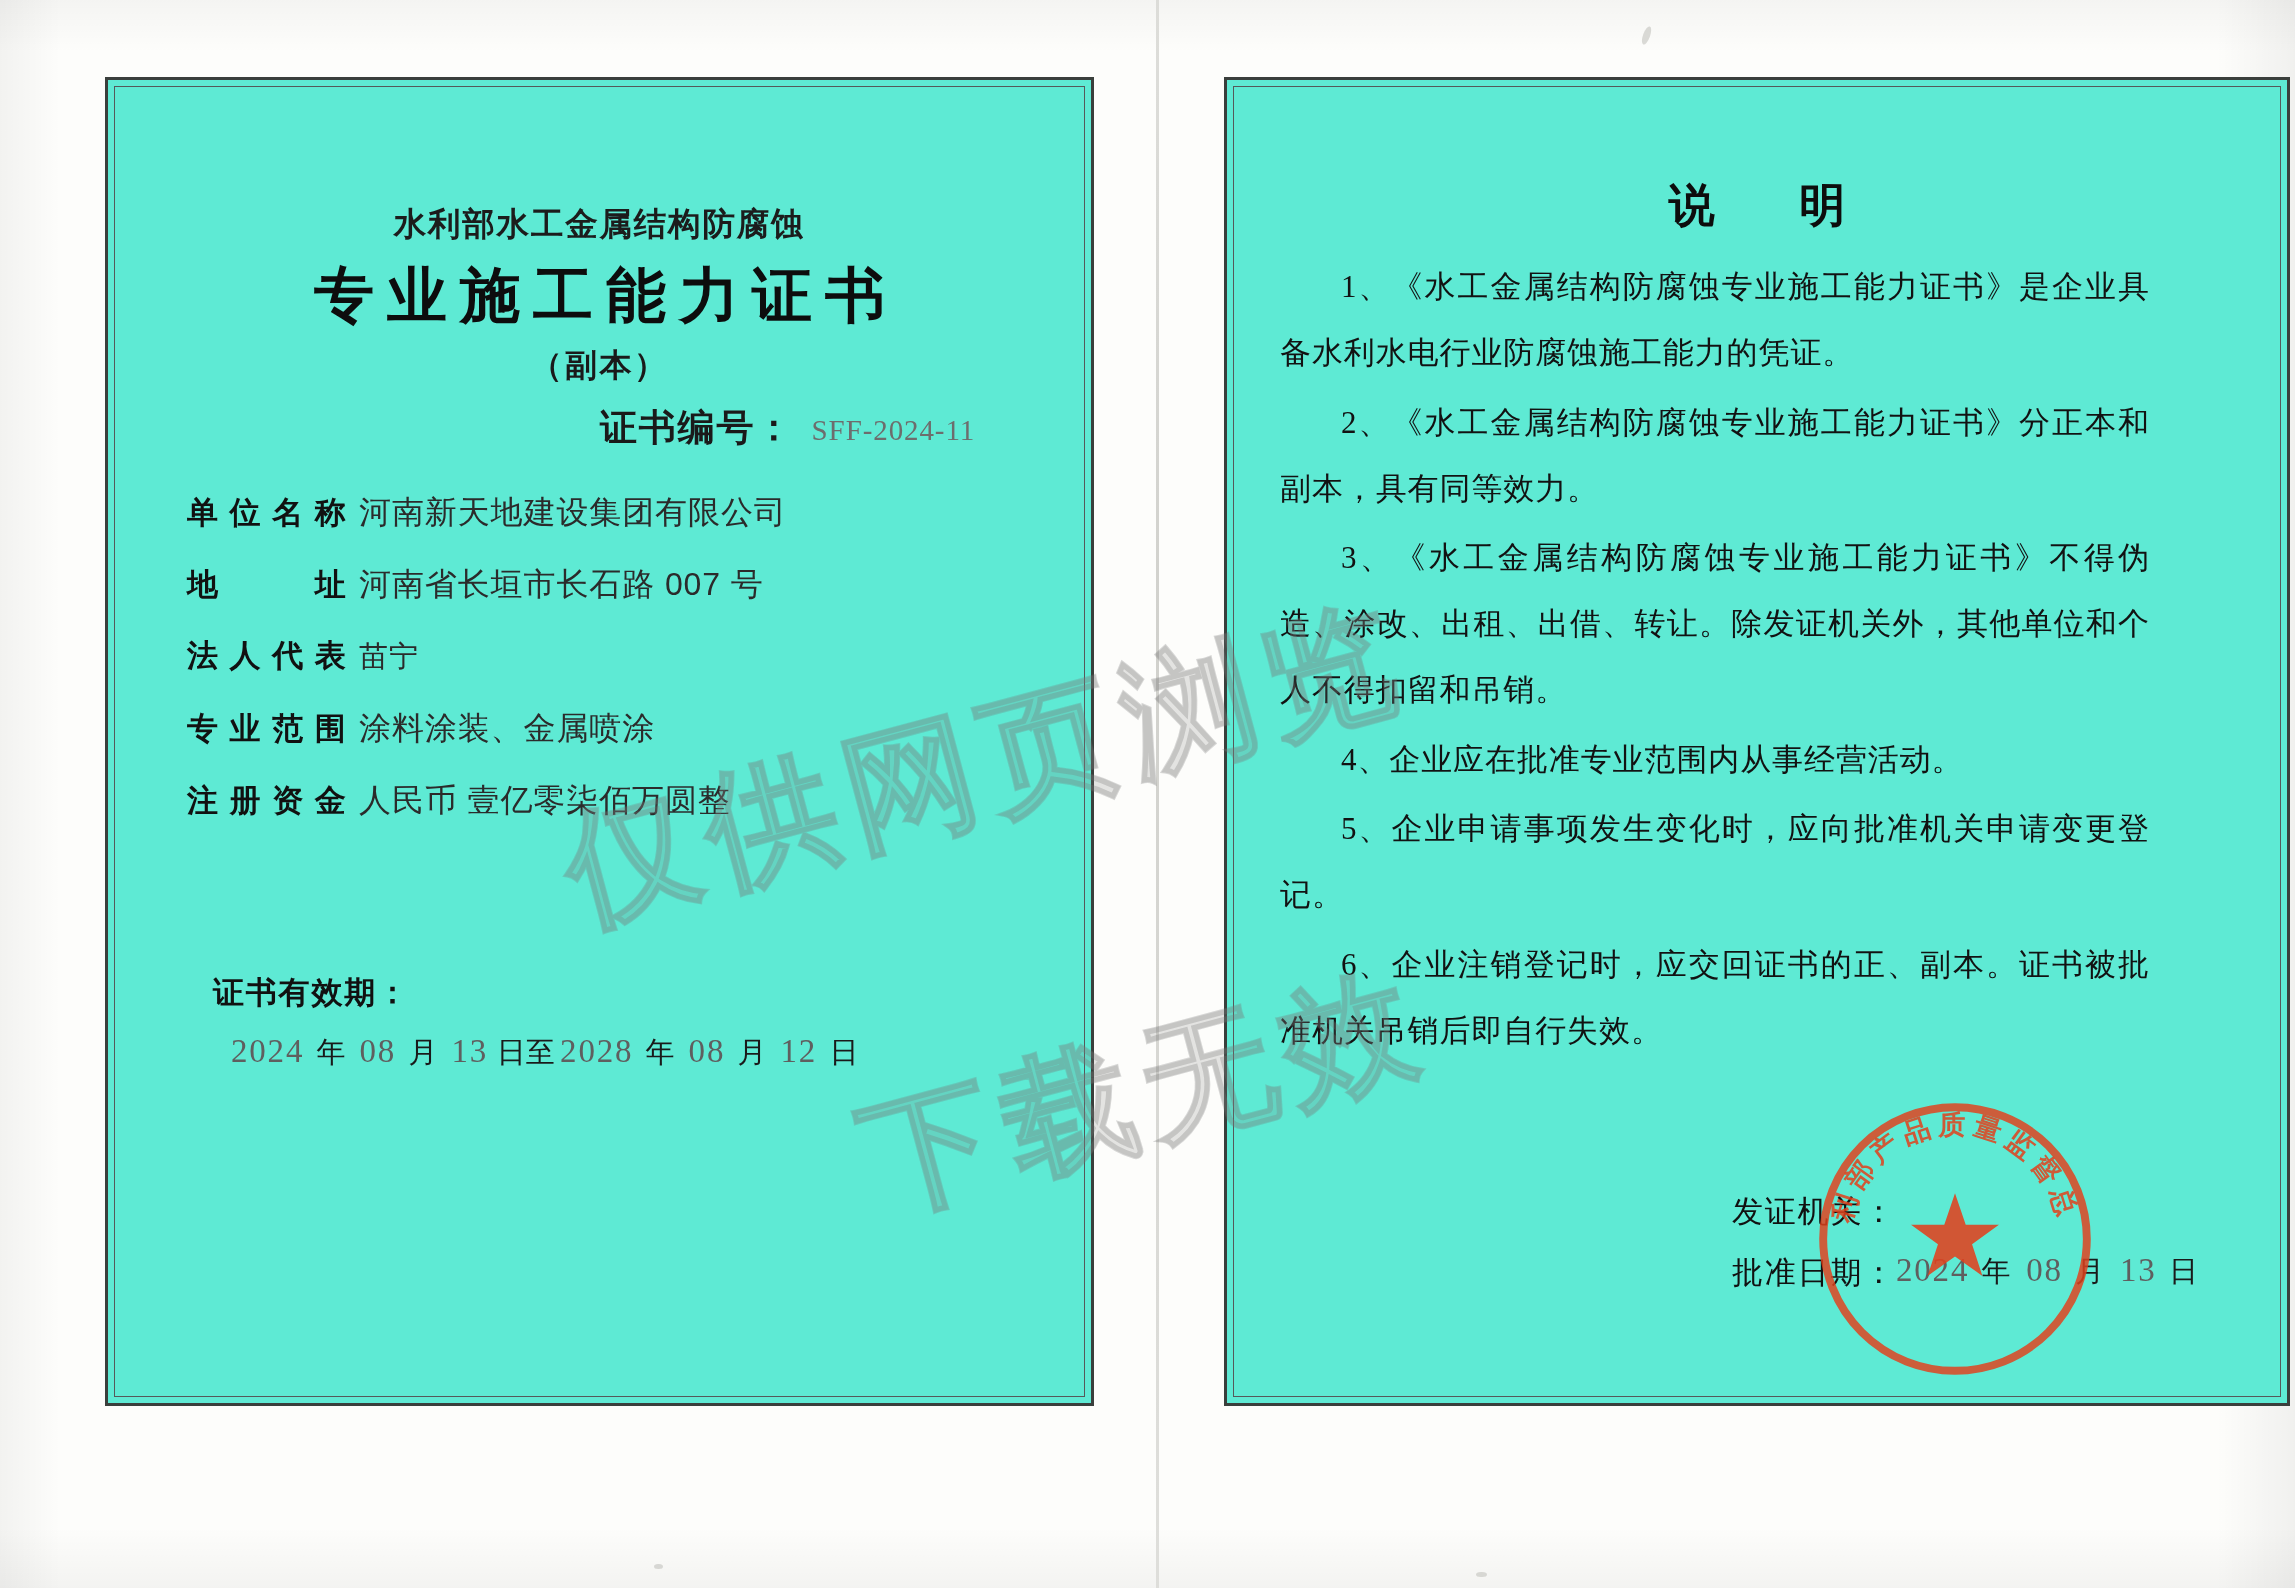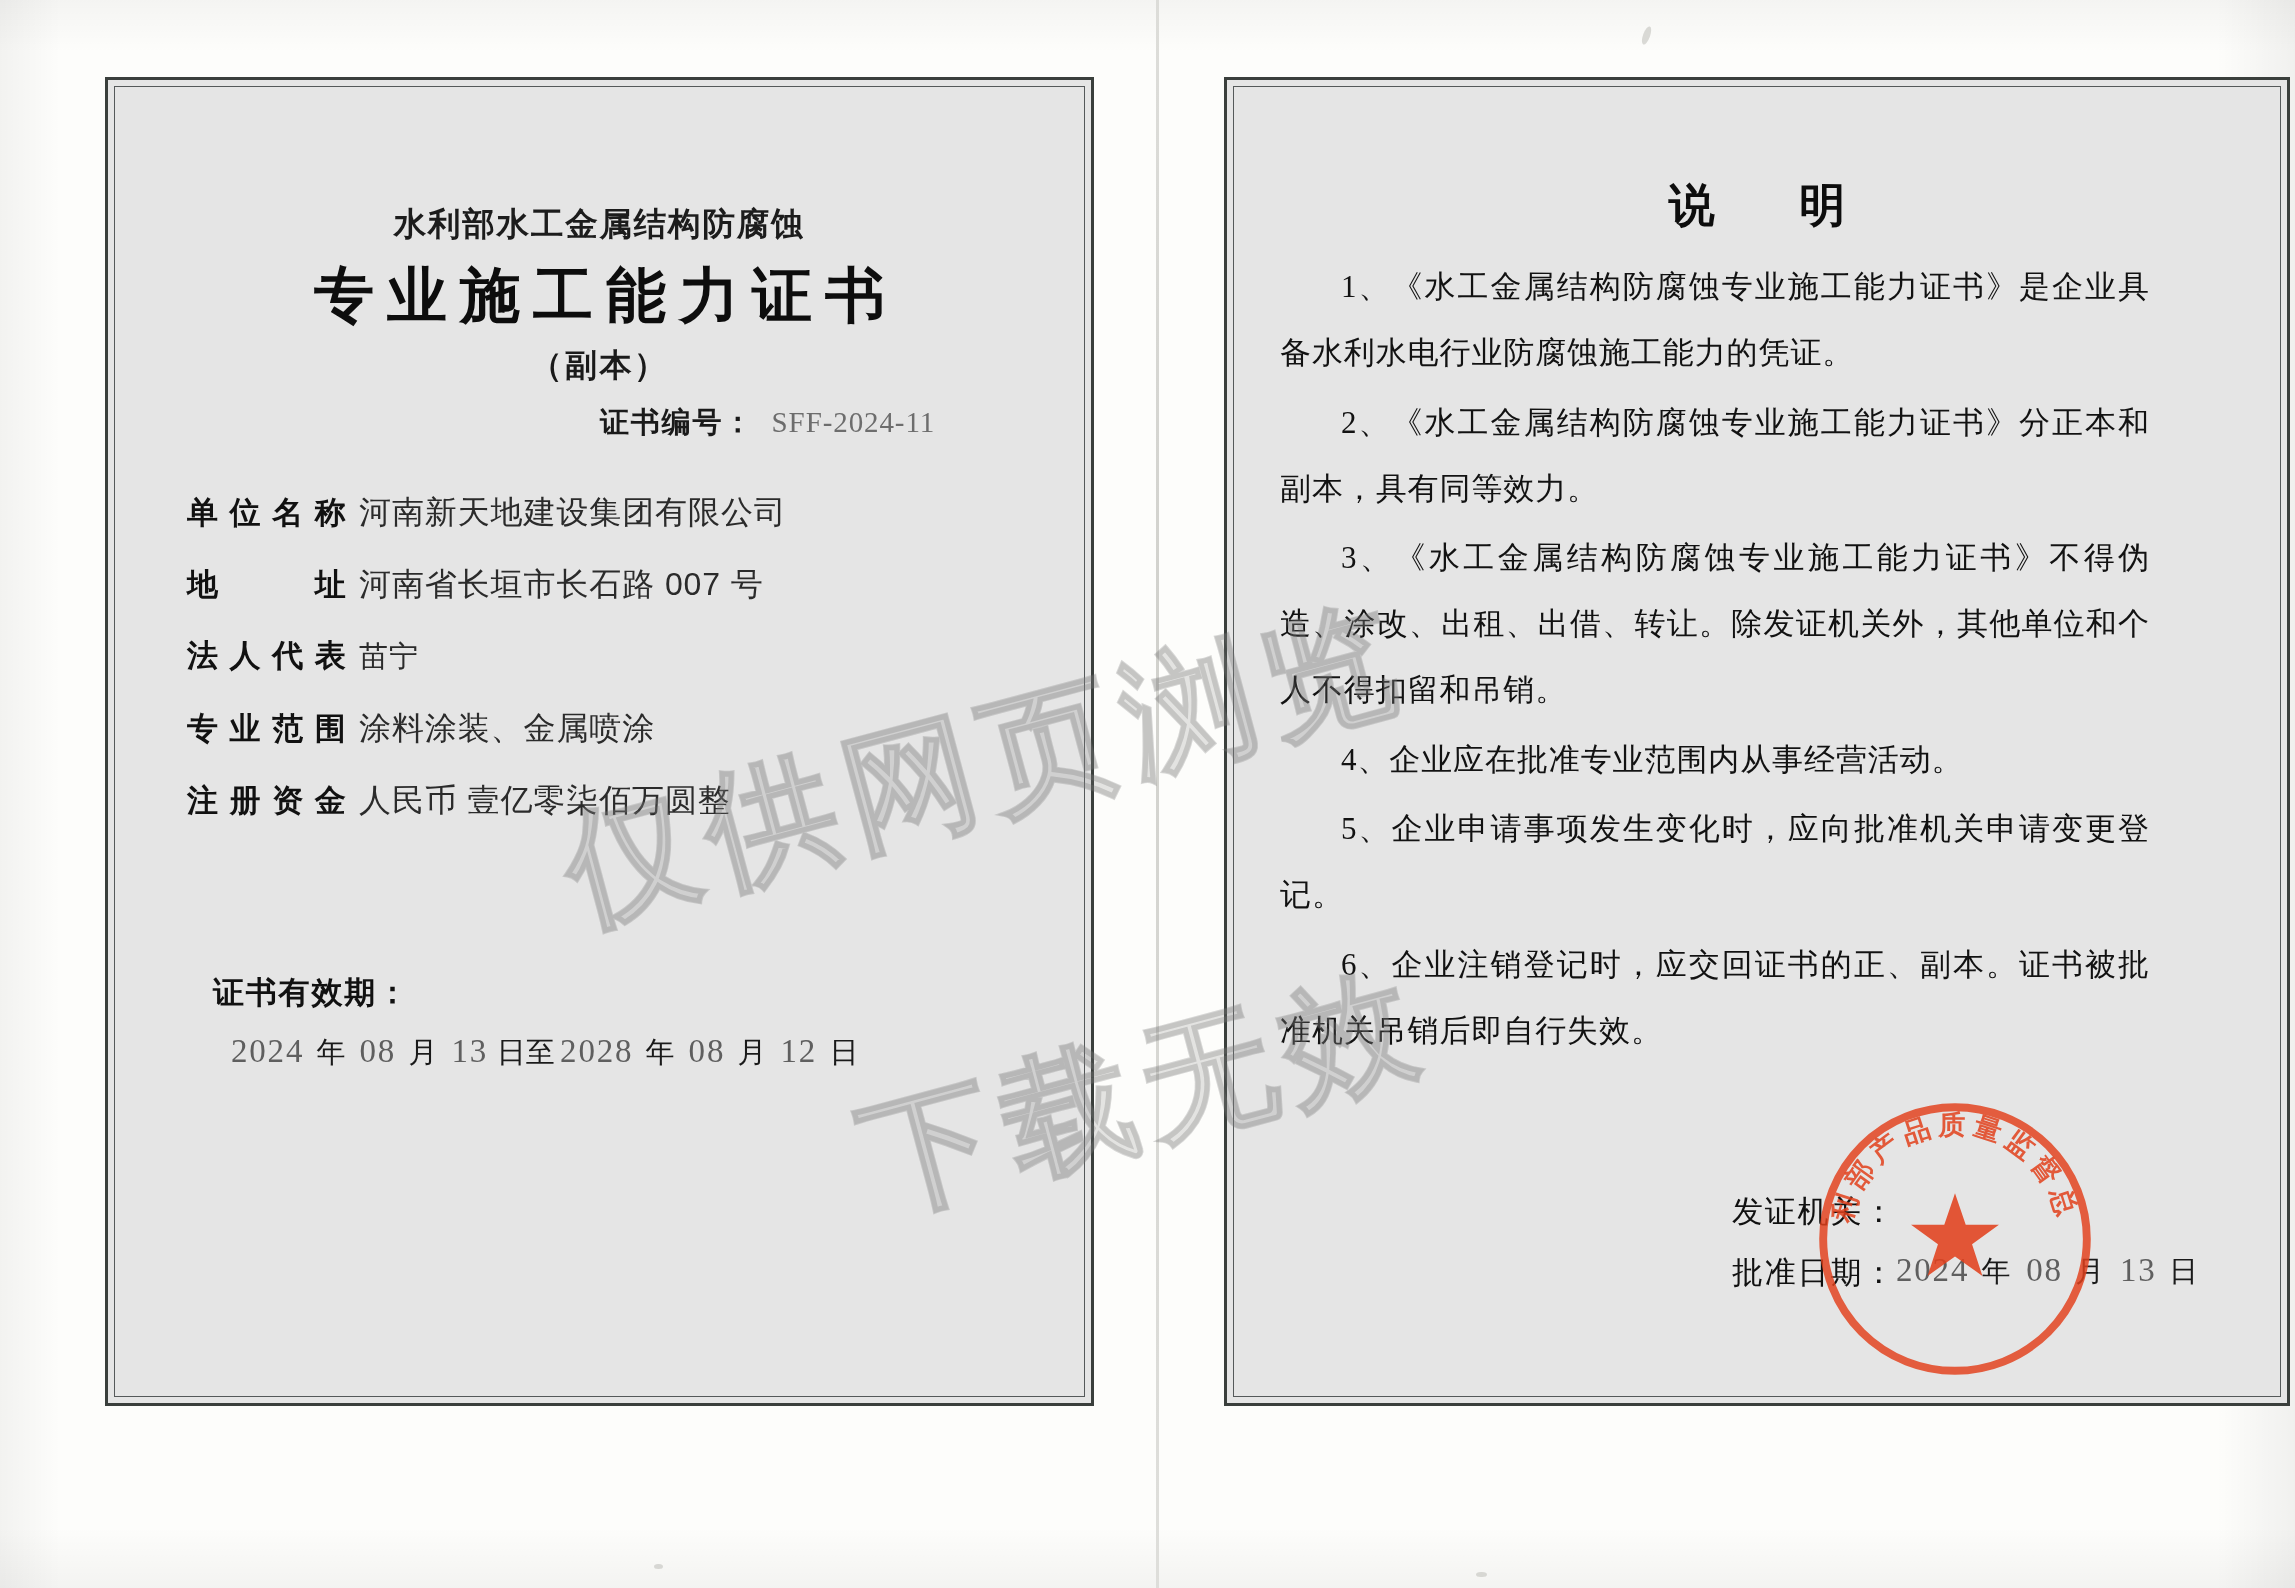--- a/index.html
+++ b/index.html
@@ -41,21 +41,21 @@
     top: 0;
     width: 2.6px;
     height: 1588px;
     background: linear-gradient(to bottom, #d8d8d4, #c9c9c4 40%, #dadad6);
     opacity: .85;
   }
 
   
   .panel {
     position: absolute;
-    background: #e5e5e5;
+    background: #5eead4;
     border: 3.5px solid #3a3f3c;
     box-sizing: border-box;
   }
   .panel-inner {
     position: absolute;
     inset: 6.1px;
     border: 0.9px solid #55595a;
     box-sizing: border-box;
   }
 
@@ -114,21 +114,21 @@
   .cert-no-row {
     position: absolute;
     top: 323px;
     left: 492px;
     display: flex;
     align-items: baseline;
   }
   .cert-no-label {
     font-family: Liberation Mono, monospace;
     font-weight: bold;
-    font-size: 29px;
+    font-size: 37px;
     color: #1a1a1a;
     letter-spacing: 1.8px;
   }
   .cert-no-value {
     font-family: "Liberation Serif", "DejaVu Serif", serif;
     font-size: 29px;
     color: #6d6d6d;
     margin-left: 17.6px;
     letter-spacing: 0.9px;
   }

